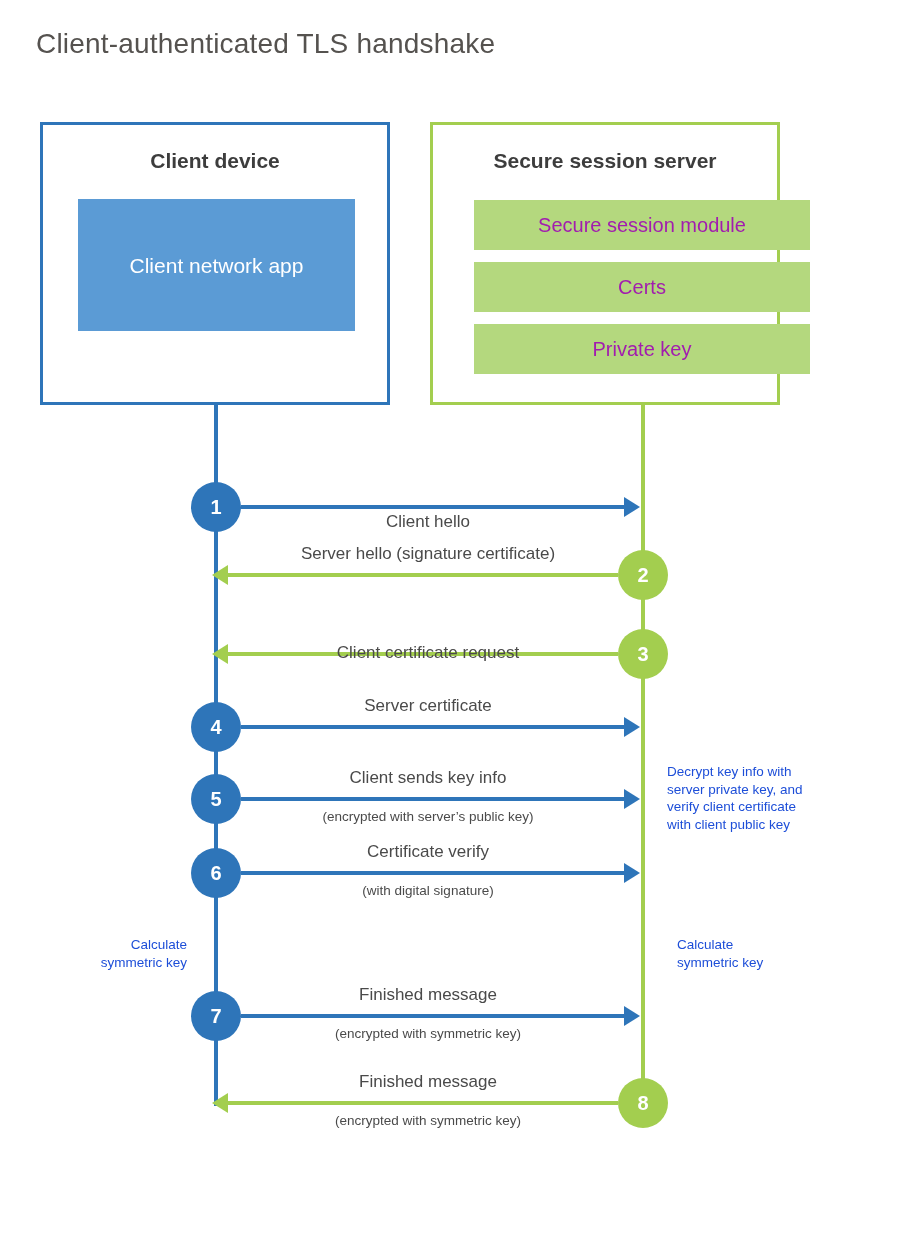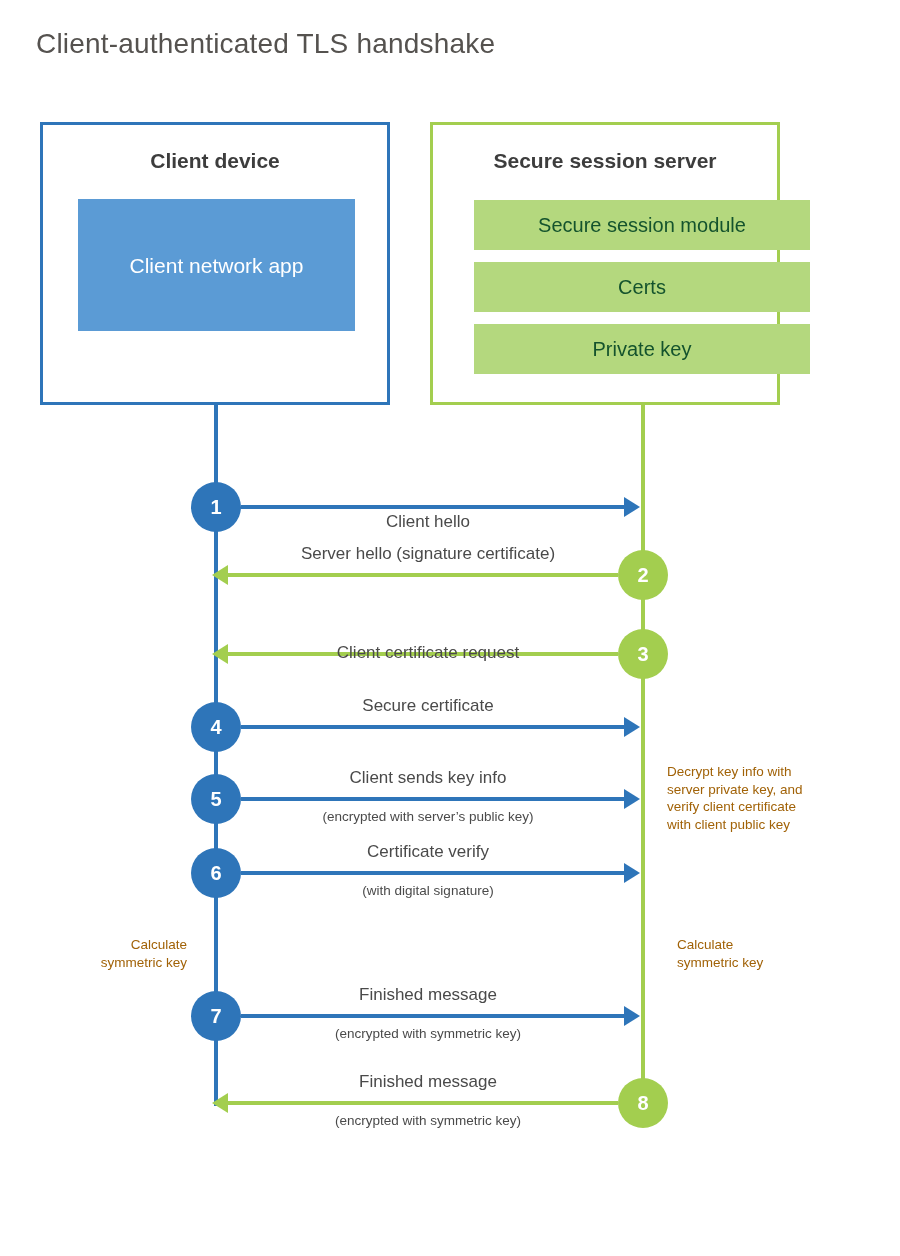--- a/index.html
+++ b/index.html
@@ -9,34 +9,34 @@
   .page-title{position:absolute;left:36px;top:28px;font-size:28px;font-weight:400;color:#55524f;letter-spacing:0.2px;}
 
   .actor-box{position:absolute;top:122px;height:283px;background:#ffffff;box-sizing:border-box;}
   .client-box{left:40px;width:350px;border:3px solid #2e75b9;}
   .server-box{left:430px;width:350px;border:3px solid #a3ce4f;}
   .actor-title{position:absolute;left:0;right:0;top:24px;text-align:center;font-size:21px;font-weight:700;color:#3d3d3d;}
 
   .app-box{position:absolute;left:35px;top:74px;width:277px;height:132px;background:#5b9bd5;display:flex;align-items:center;justify-content:center;}
   .app-box span{display:block;width:180px;text-align:center;color:#ffffff;font-size:21px;line-height:29px;}
 
-  .server-bar{position:absolute;left:41px;width:336px;height:50px;background:#b4d87e;display:flex;align-items:center;justify-content:center;color:#14532d;font-size:20px;}
+  .server-bar{position:absolute;left:41px;width:336px;height:50px;background:#b4d87e;display:flex;align-items:center;justify-content:center;color:#a21caf;font-size:20px;}
   .bar-1{top:75px;} .bar-2{top:137px;} .bar-3{top:199px;text-align:right;}
 
   .lifeline{position:absolute;width:4px;}
   .lifeline-client{left:214px;top:402px;height:704px;background:#2e75b9;}
   .lifeline-server{left:641px;top:402px;height:690px;background:#a3ce4f;}
 
   .step-circle{position:absolute;width:50px;height:50px;border-radius:50%;display:flex;align-items:center;justify-content:center;color:#ffffff;font-size:20px;font-weight:700;}
   .arrow-line{position:absolute;height:4px;}
   .arrow-head{position:absolute;width:0;height:0;border-top:10px solid transparent;border-bottom:10px solid transparent;}
   .msg-label{position:absolute;left:228px;width:400px;text-align:center;font-size:17px;color:#4a4a4a;}
   .msg-sub{position:absolute;left:228px;width:400px;text-align:center;font-size:13.5px;color:#4a4a4a;}
 
-  .side-note{position:absolute;font-size:13.5px;line-height:17.5px;color:#a16207;white-space:pre-line;}
+  .side-note{position:absolute;font-size:13.5px;line-height:17.5px;color:#1d4ed8;white-space:pre-line;}
   .note-decrypt{left:667px;top:763px;width:180px;text-align:left;}
   .note-calc-left{left:37px;top:936px;width:150px;text-align:right;}
   .note-calc-right{left:677px;top:936px;width:150px;text-align:left;}
 </style>
 </head>
 <body>
 
 <div id="canvas">
 
   <div class="page-title">Client-authenticated TLS handshake</div>
@@ -67,21 +67,21 @@
       <div class="arrow-line" style="left: 228px; width: 390px; top: 573px; background: rgb(163, 206, 79);"></div>
       <div class="arrow-head" style="left: 212px; border-right: 16px solid rgb(163, 206, 79); top: 565px;"></div>
       <div class="msg-label" style="top: 544px;">Server hello (signature certificate)</div>
       <div class="step-circle" style="left: 618px; top: 629px; background: rgb(163, 206, 79);">3</div>
       <div class="arrow-line" style="left: 228px; width: 390px; top: 652px; background: rgb(163, 206, 79);"></div>
       <div class="arrow-head" style="left: 212px; border-right: 16px solid rgb(163, 206, 79); top: 644px;"></div>
       <div class="msg-label" style="top: 623px; margin-top: 20px;">Client certificate request</div>
       <div class="step-circle" style="left: 191px; top: 702px; background: rgb(46, 117, 185);">4</div>
       <div class="arrow-line" style="left: 241px; width: 383px; top: 725px; background: rgb(46, 117, 185);"></div>
       <div class="arrow-head" style="left: 624px; border-left: 16px solid rgb(46, 117, 185); top: 717px;"></div>
-      <div class="msg-label" style="top: 696px;">Secure certificate</div>
+      <div class="msg-label" style="top: 696px;">Server certificate</div>
       <div class="step-circle" style="left: 191px; top: 774px; background: rgb(46, 117, 185);">5</div>
       <div class="arrow-line" style="left: 241px; width: 383px; top: 797px; background: rgb(46, 117, 185);"></div>
       <div class="arrow-head" style="left: 624px; border-left: 16px solid rgb(46, 117, 185); top: 789px;"></div>
       <div class="msg-label" style="top: 768px;">Client sends key info</div>
       <div class="msg-sub" style="top: 809px;">(encrypted with server’s public key)</div>
       <div class="step-circle" style="left: 191px; top: 848px; background: rgb(46, 117, 185);">6</div>
       <div class="arrow-line" style="left: 241px; width: 383px; top: 871px; background: rgb(46, 117, 185);"></div>
       <div class="arrow-head" style="left: 624px; border-left: 16px solid rgb(46, 117, 185); top: 863px;"></div>
       <div class="msg-label" style="top: 842px;">Certificate verify</div>
       <div class="msg-sub" style="top: 883px;">(with digital signature)</div>

